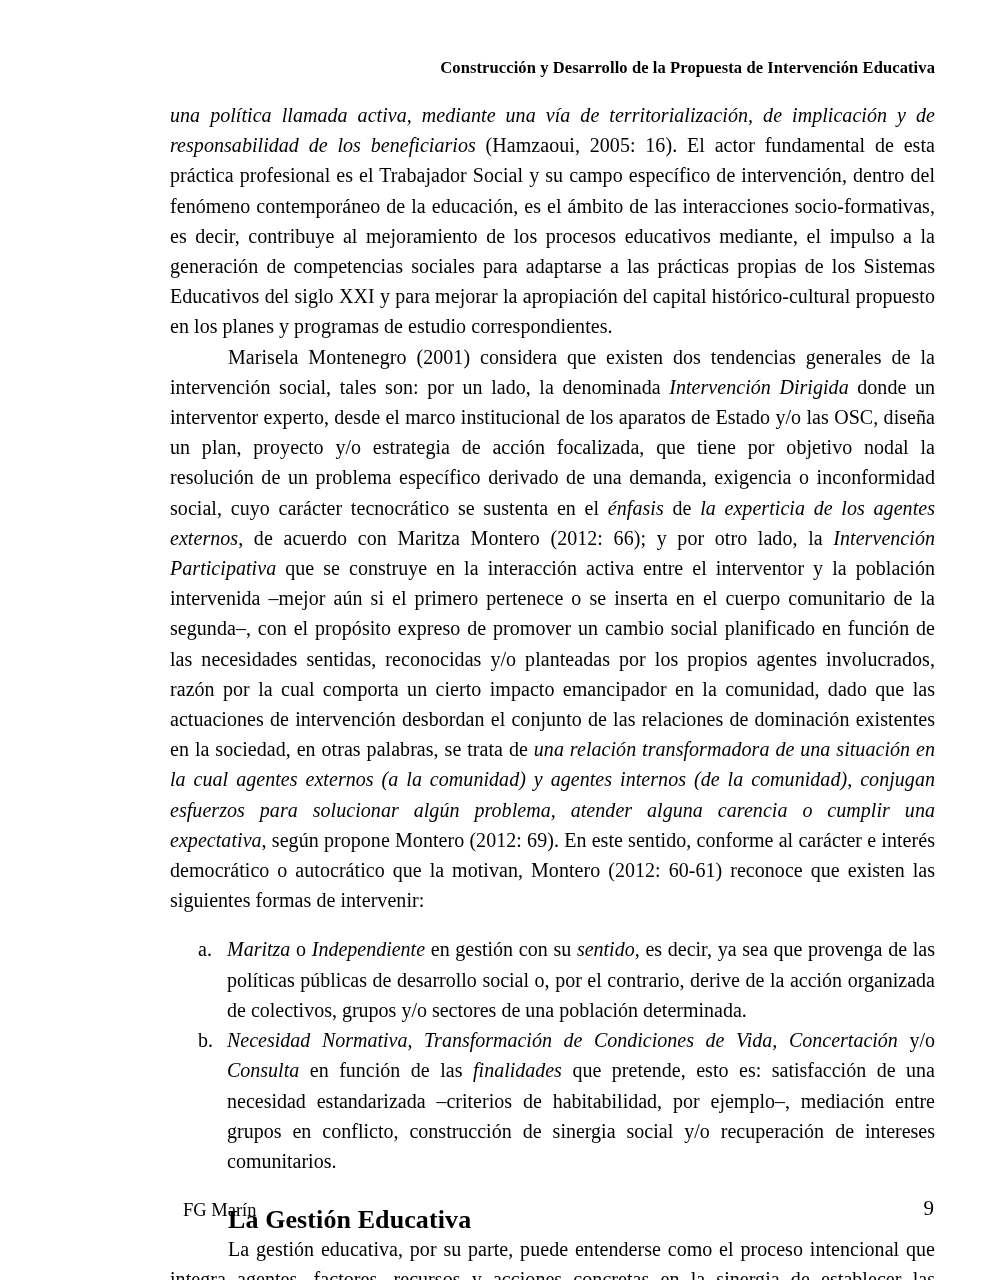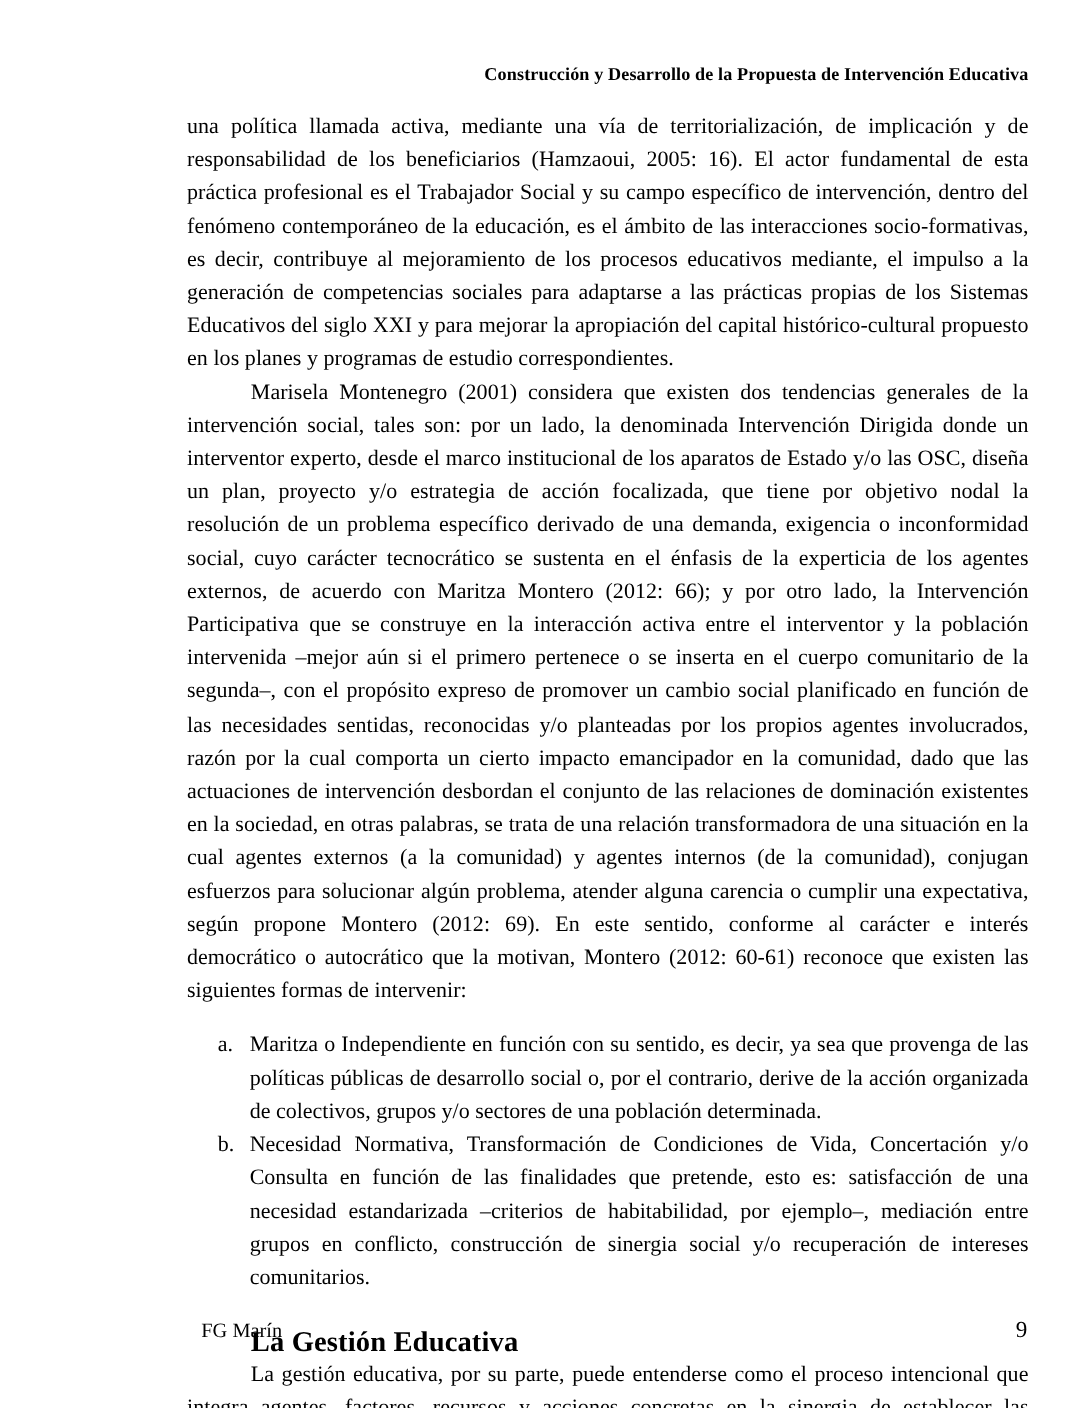--- a/index.html
+++ b/index.html
@@ -44,21 +44,21 @@
     text-align: justify;
     text-justify: inter-word;
     font-size: 20px;
     line-height: 30.2px;
     letter-spacing: 0.05px;
     hyphens: none;
   }
   p.indent {
     text-indent: 58px;
   }
-  .it { }
+  .it { font-style: italic; }
   .list {
     margin: 19px 0 0 0;
     padding: 0;
     list-style: none;
   }
   .list li {
     position: relative;
     padding-left: 57px;
     margin: 0;
     text-align: justify;
@@ -113,21 +113,21 @@
 
   <div class="running-header">Construcción y Desarrollo de la Propuesta de Intervención Educativa</div>
 
   <div class="body-block">
 
     <p class="para"><span class="it">una política llamada activa, mediante una vía de territorialización, de implicación y de responsabilidad de los beneficiarios</span><span> (Hamzaoui, 2005: 16). El actor fundamental de esta práctica profesional es el Trabajador Social y su campo específico de intervención, dentro del fenómeno contemporáneo de la educación, es el ámbito de las interacciones socio-formativas, es decir, contribuye al mejoramiento de los procesos educativos mediante, el impulso a la generación de competencias sociales para adaptarse a las prácticas propias de los Sistemas Educativos del siglo XXI y para mejorar la apropiación del capital histórico-cultural propuesto en los planes y programas de estudio correspondientes.</span></p>
 
     <p class="para indent"><span>Marisela Montenegro (2001) considera que existen dos tendencias generales de la intervención social, tales son: por un lado, la denominada </span><span class="it">Intervención Dirigida</span><span> donde un interventor experto, desde el marco institucional de los aparatos de Estado y/o las OSC, diseña un plan, proyecto y/o estrategia de acción focalizada, que tiene por objetivo nodal la resolución de un problema específico derivado de una demanda, exigencia o inconformidad social, cuyo carácter tecnocrático se sustenta en el </span><span class="it">énfasis</span><span> de </span><span class="it">la experticia de los agentes externos</span><span>, de acuerdo con Maritza Montero (2012: 66); y por otro lado, la </span><span class="it">Intervención Participativa</span><span> que se construye en la interacción activa entre el interventor y la población intervenida –mejor aún si el primero pertenece o se inserta en el cuerpo comunitario de la segunda–, con el propósito expreso de promover un cambio social planificado en función de las necesidades sentidas, reconocidas y/o planteadas por los propios agentes involucrados, razón por la cual comporta un cierto impacto emancipador en la comunidad, dado que las actuaciones de intervención desbordan el conjunto de las relaciones de dominación existentes en la sociedad, en otras palabras, se trata de </span><span class="it">una relación transformadora de una situación en la cual agentes externos (a la comunidad) y agentes internos (de la comunidad), conjugan esfuerzos para solucionar algún problema, atender alguna carencia o cumplir una expectativa</span><span>, según propone Montero (2012: 69). En este sentido, conforme al carácter e interés democrático o autocrático que la motivan, Montero (2012: 60-61) reconoce que existen las siguientes formas de intervenir:</span></p>
 
     <ul class="list">
-      <li><span class="marker">a.</span><span class="it">Maritza</span><span> o </span><span class="it">Independiente</span><span> en función con su </span><span class="it">sentido</span><span>, es decir, ya sea que provenga de las políticas públicas de desarrollo social o, por el contrario, derive de la acción organizada de colectivos, grupos y/o sectores de una población determinada.</span></li>
+      <li><span class="marker">a.</span><span class="it">Maritza</span><span> o </span><span class="it">Independiente</span><span> en gestión con su </span><span class="it">sentido</span><span>, es decir, ya sea que provenga de las políticas públicas de desarrollo social o, por el contrario, derive de la acción organizada de colectivos, grupos y/o sectores de una población determinada.</span></li>
       <li><span class="marker">b.</span><span class="it">Necesidad Normativa, Transformación de Condiciones de Vida, Concertación</span><span> y/o </span><span class="it">Consulta</span><span> en función de las </span><span class="it">finalidades</span><span> que pretende, esto es: satisfacción de una necesidad estandarizada –criterios de habitabilidad, por ejemplo–, mediación entre grupos en conflicto, construcción de sinergia social y/o recuperación de intereses comunitarios.</span></li>
     </ul>
 
     <div class="subheading">La Gestión Educativa</div>
 
     <p class="para indent after-heading">La gestión educativa, por su parte, puede entenderse como el proceso intencional que integra agentes, factores, recursos y acciones concretas en la sinergia de establecer las condiciones de posibilidad para el logro de determinadas metas socio-educativas; sin embargo, Juan Casessus (2000), debido a la estrecha articulación que mantiene con el</p>
 
   </div>
 
   <div class="footer">

